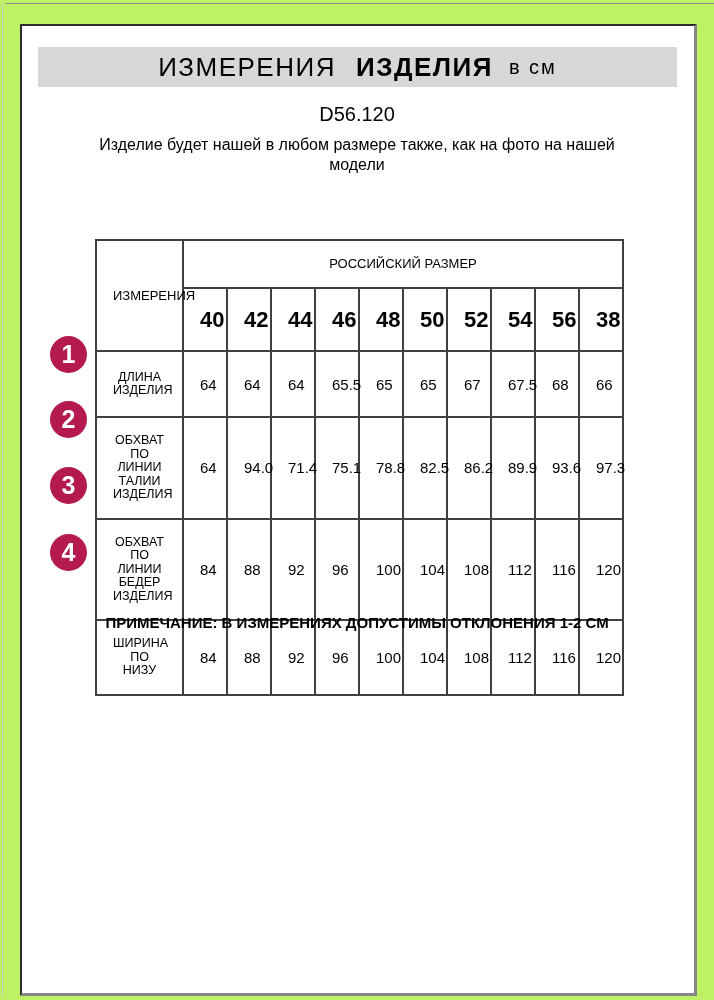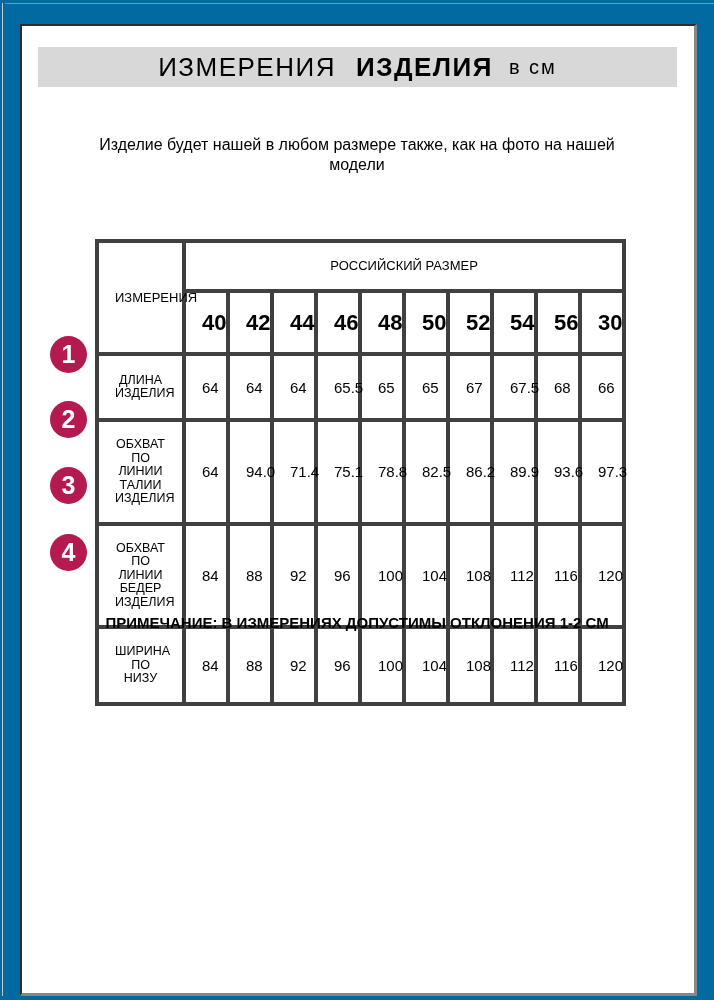--- a/index.html
+++ b/index.html
@@ -1,17 +1,17 @@
 <!DOCTYPE html>
 <html style="--accent: #b41a50; --title-bar-bg: #d8d8d8;"><head>
 <meta charset="utf-8">
 <style>
   html,body { margin:0; padding:0; background:#fff; }
   .screen {
-    position:relative; width:714px; height:1000px; background:#0369a1;
+    position:relative; width:714px; height:1000px; background:#bef264;
     font-family:"Liberation Sans", sans-serif; color:#000; overflow:hidden;
   }
   .top-edge-line { position:absolute; top:3px; left:5px; width:709px; height:1px; background:#8f8f8f; }
   .left-edge-line { position:absolute; top:3px; left:2px; width:1px; height:993px; background:#c8c8c8; }
   .page-frame {
     position:absolute; left:20px; top:24px; width:677px; height:972px; box-sizing:border-box;
     border-top:2px solid #2d2d2d; border-left:2px solid #2d2d2d;
     border-right:3px solid #878787; border-bottom:3px solid #878787;
     background:#fff;
   }
@@ -25,21 +25,21 @@
   .title-unit { font-size:20px; letter-spacing:2px; margin-left:16px; }
   .product-code { position:absolute; left:0; top:103px; width:714px; text-align:center; font-size:20px; }
   .description {
     position:absolute; left:57px; top:135px; width:600px; text-align:center;
     font-size:16px; line-height:20px; white-space:pre-line;
   }
   table.size-table {
     position:absolute; left:95px; top:239px; width:527px;
     border-collapse:collapse; table-layout:fixed;
   }
-  table.size-table td { border:4px solid #404040; text-align:center; vertical-align:middle; padding:16px; }
+  table.size-table td { border:2px solid #404040; text-align:center; vertical-align:middle; padding:16px; }
   td.corner { font-size:13px; }
   td.group  { font-size:13px; line-height:14px; }
   td.size   { font-size:22px; font-weight:bold; }
   td.rlabel { font-size:12.5px; line-height:13.5px; white-space:pre-line; }
   td.val    { font-size:15px; }
   tr.r-group { height:17px; }
   tr.r-sizes { height:63px; }
   .marker {
     position:absolute; left:50px; width:37px; height:37px; border-radius:50%;
     background:var(--accent, #b41a50); color:#fff; font-weight:bold; font-size:25px;
@@ -55,20 +55,21 @@
   <div class="top-edge-line"></div>
   <div class="left-edge-line"></div>
   <div class="page-frame"></div>
 
   <div class="title-bar">
     <span class="title-w1">ИЗМЕРЕНИЯ</span>
     <span class="title-w2">ИЗДЕЛИЯ</span>
     <span class="title-unit">в см</span>
   </div>
 
+  <div class="product-code">D56.120</div>
 
   <div class="description">Изделие будет нашей в любом размере также, как на фото на нашей
 модели</div>
 
   <table class="size-table">
     <colgroup>
       <col style="width:87px">
       <col style="width:44px">
         <col style="width:44px">
         <col style="width:44px">
@@ -88,21 +89,21 @@
       <tr class="r-sizes">
         <td class="size">40</td>
         <td class="size">42</td>
         <td class="size">44</td>
         <td class="size">46</td>
         <td class="size">48</td>
         <td class="size">50</td>
         <td class="size">52</td>
         <td class="size">54</td>
         <td class="size">56</td>
-        <td class="size">30</td>
+        <td class="size">38</td>
       </tr>
       <tr style="height:66px">
         <td class="rlabel">ДЛИНА
 ИЗДЕЛИЯ</td>
         <td class="val">64</td>
         <td class="val">64</td>
         <td class="val">64</td>
         <td class="val">65.5</td>
         <td class="val">65</td>
         <td class="val">65</td>

